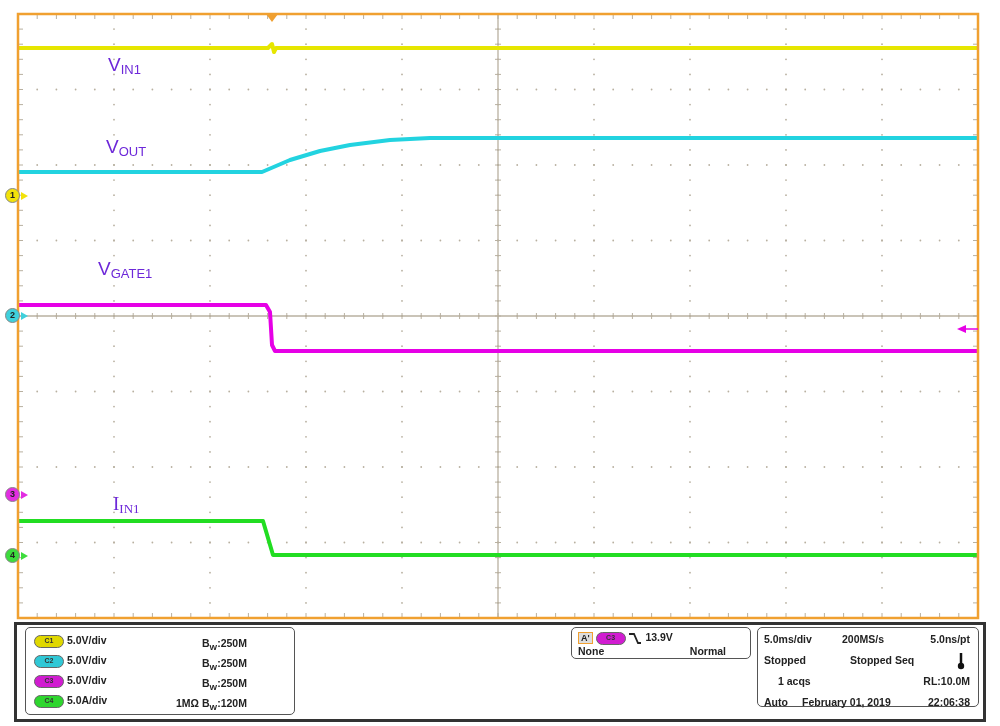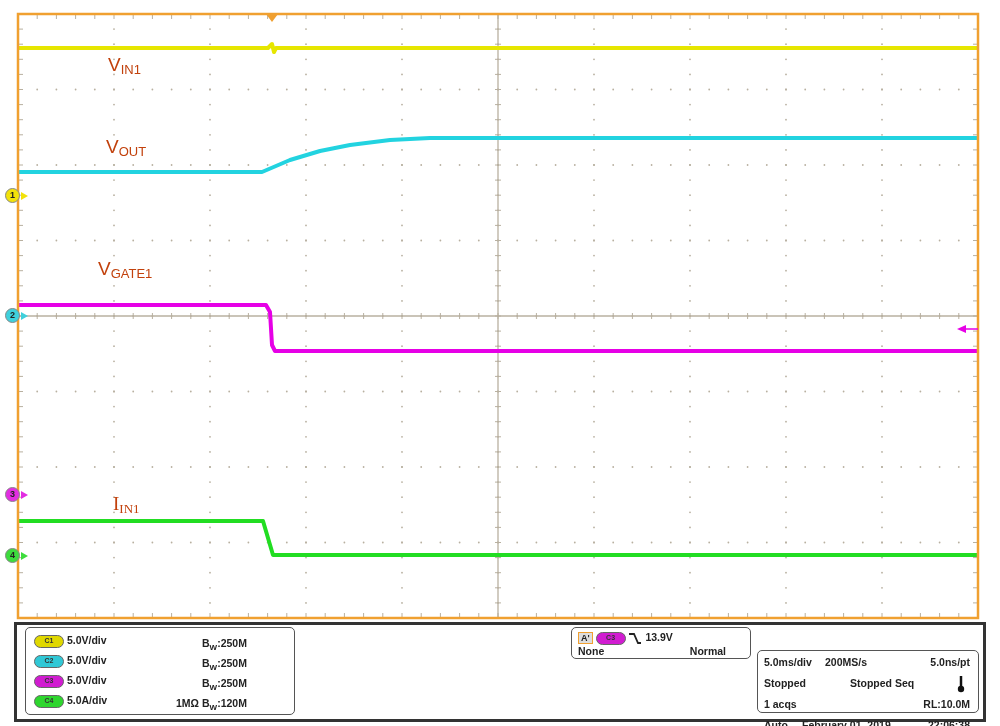--- a/index.html
+++ b/index.html
@@ -1,19 +1,19 @@
 <!DOCTYPE html>
 <html><head>
 <meta charset="utf-8">
 <style>
   * { box-sizing: border-box; margin: 0; padding: 0; }
   html, body { width: 1000px; height: 726px; background: #ffffff; overflow: hidden; }
   body { position: relative; font-family: "Liberation Sans", sans-serif; }
   #scope { position: absolute; left: 0; top: 0; width: 1000px; height: 620px; }
-  .label { position: absolute; font-family: "Liberation Sans", sans-serif; font-size: 19px; color: #c2410c; white-space: nowrap; }
+  .label { position: absolute; font-family: "Liberation Sans", sans-serif; font-size: 19px; color: #6d28d9; white-space: nowrap; }
   .label sub { font-size: 13px; vertical-align: baseline; position: relative; top: 3px; }
   #bottom { position: absolute; left: 14px; top: 622px; width: 972px; height: 100px; border: 3px solid #333; background: #fff; }
   .panel { position: absolute; border: 1.5px solid #555; border-radius: 5px; background: #fff; font-family: "Liberation Sans", sans-serif; font-size: 10.5px; font-weight: bold; color: #222; }
   .row { position: absolute; white-space: nowrap; }
   .pill { display: inline-block; width: 30px; height: 13px; border-radius: 7px; border: 1.5px solid #666; vertical-align: middle; text-align: center; font-size: 7px; line-height: 10px; color: #333; }
   .marker { position: absolute; width: 15px; height: 15px; border-radius: 50%; border: 1.5px solid #888; font-size: 9px; font-weight: bold; text-align: center; line-height: 12px; color: #222; font-family: "Liberation Sans", sans-serif; }
 </style>
 </head>
 <body>
 
@@ -1050,29 +1050,29 @@
       <span class="pill" style="background:#d11cd1;">C3</span>
       <svg width="14" height="12" style="vertical-align:middle;">
           <polyline points="1,2 6,2 10,11 13,11" fill="none" stroke="#222" stroke-width="1.8"></polyline>
         </svg>
       <span>13.9V</span>
     </div>
     <div class="row" style="left:6px; top:17px;">None</div>
     <div class="row" style="right:24px; top:17px;">Normal</div>
   </div>
 
-  <div class="panel" style="left:740px; top:2px; width:222px; height:63px;margin-top:23px;">
+  <div class="panel" style="left:740px; top:2px; width:222px; height:80px;">
     <div class="row" style="left:6px; top:5px;">5.0ms/div</div>
-    <div class="row" style="left:67px; top:5px;">200MS/s</div>
+    <div class="row" style="left:84px; top:5px;">200MS/s</div>
     <div class="row" style="right:8px; top:5px;">5.0ns/pt</div>
     <div class="row" style="left:6px; top:26px;">Stopped</div>
     <div class="row" style="left:92px; top:26px;">Stopped Seq</div>
     <svg width="10" height="18" style="position:absolute; right:12px; top:24px;">
         <line x1="5" y1="1" x2="5" y2="12" stroke="#111" stroke-width="2.5"></line>
         <circle cx="5" cy="14" r="3.2" fill="#111"></circle>
       </svg>
-    <div class="row" style="left:6px; top:47px;">1 acqs</div>
+    <div class="row" style="left:20px; top:47px;">1 acqs</div>
     <div class="row" style="right:8px; top:47px;">RL:10.0M</div>
     <div class="row" style="left:6px; top:68px;">Auto</div>
     <div class="row" style="left:44px; top:68px;">February 01, 2019</div>
     <div class="row" style="right:8px; top:68px;">22:06:38</div>
   </div>
 </div>
 
 </body></html>

